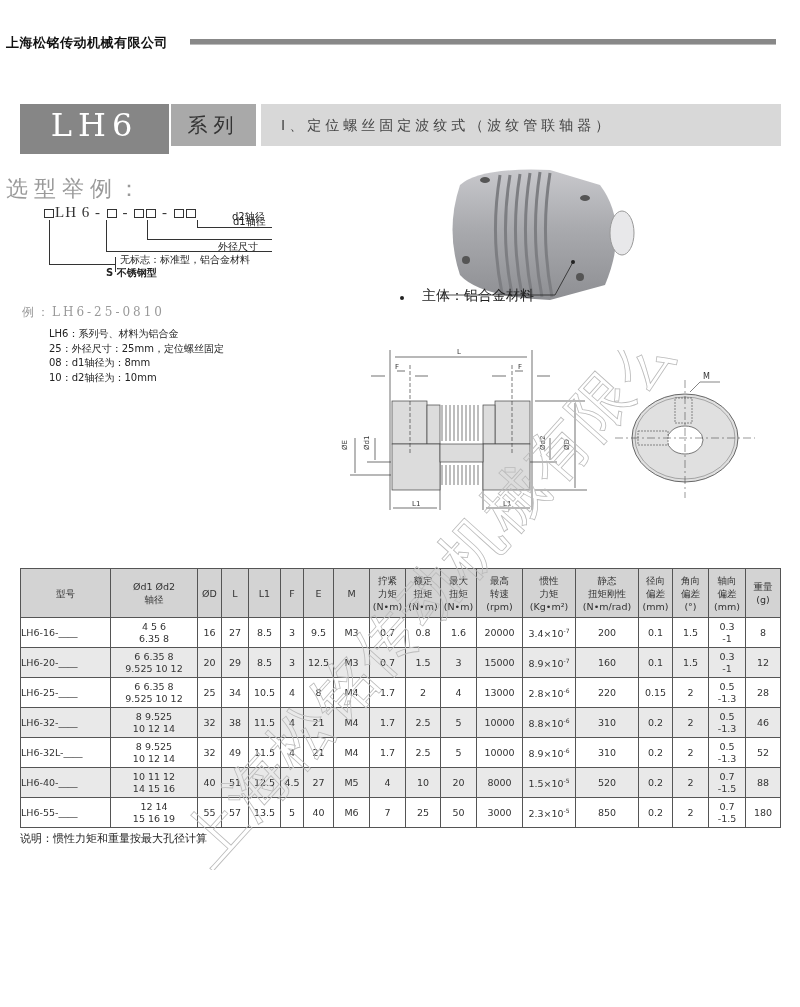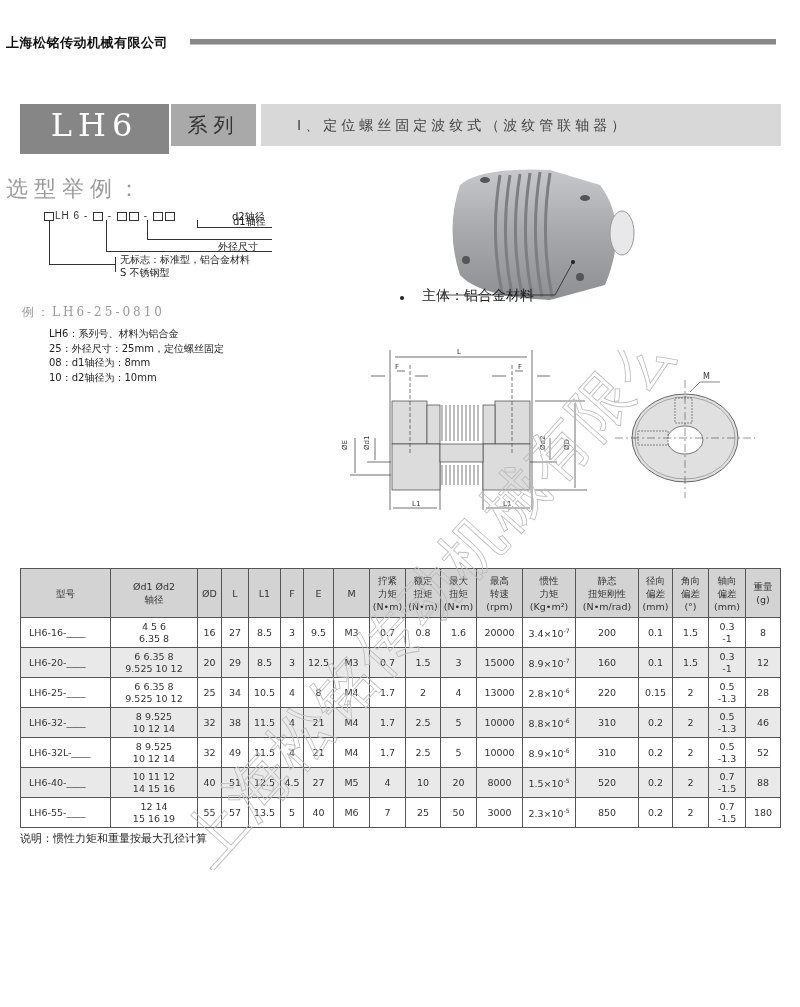--- a/index.html
+++ b/index.html
@@ -11,45 +11,45 @@
   .company { left: 6px; top: 34px; font-size: 13px; font-weight: bold; color: #111; letter-spacing: 0.5px; }
   .company-rule { left: 190px; top: 39px; width: 586px; height: 5px; background: #888; border-bottom: 1px solid #bbb; }
 
   
   .title-model { left: 20px; top: 104px; width: 149px; height: 50px; background: #868686;
                  color: #fff; font-family: "DejaVu Serif", "Liberation Serif", serif; font-size: 32px;
                  letter-spacing: 6px; text-align: center; line-height: 42px; }
   .title-series { left: 171px; top: 104px; width: 85px; height: 42px; background: #a9a9a9;
                   color: #333; font-size: 20px; letter-spacing: 6px; text-align: center; line-height: 42px; }
   .title-desc { left: 261px; top: 104px; width: 520px; height: 42px; background: #d8d8d8;
-                color: #444; font-size: 14px; letter-spacing: 4px; line-height: 42px; padding-left: 36px; box-sizing: border-box; }
+                color: #444; font-size: 14px; letter-spacing: 4px; line-height: 42px; padding-left: 20px; box-sizing: border-box; }
 
   
   .sel-heading { left: 6px; top: 174px; font-size: 22px; color: #9a9a9a; letter-spacing: 6px; font-family: "DejaVu Serif", "Liberation Serif", serif; }
-  .code-line { left: 43px; top: 210px; font-size: 10px; color: #333; font-family: Liberation Sans, sans-serif; letter-spacing: 1px; }
+  .code-line { left: 43px; top: 204px; font-size: 15px; color: #333; font-family: Liberation Serif, serif; letter-spacing: 1px; }
   .box { display: inline-block; width: 8px; height: 7px; border: 1px solid #333; vertical-align: middle; margin: 0 1px; }
   .lbl { font-size: 10px; color: #222; }
   .hline { background: #333; height: 1px; }
   .vline { background: #333; width: 1px; }
 
   .example-title { left: 22px; top: 304px; font-size: 12px; color: #999; letter-spacing: 3px; font-family: "DejaVu Serif", "Liberation Serif", serif; }
   .example-lines { left: 49px; top: 327px; font-size: 10px; line-height: 14.5px; color: #222; }
 
   
   .product { left: 440px; top: 165px; width: 200px; height: 140px; }
   .product-caption { left: 422px; top: 287px; font-size: 14px; color: #222; }
 
   
   table.spec { position: absolute; left: 20px; top: 568px; border-collapse: collapse;
                font-size: 9.5px; color: #333; table-layout: fixed; }
   table.spec th, table.spec td { border: 1px solid #555; text-align: center; vertical-align: middle; padding: 0; }
   table.spec th { background: #d3d3d3; font-weight: normal; height: 48px; line-height: 13px; font-size: 9.5px; }
   table.spec td { height: 29px; line-height: 12px; }
   table.spec tr.shade td { background: #e9e9e9; }
-  table.spec td.model { text-align: left; padding-left: 8px; }
+  table.spec td.model { text-align: left; }
   sup { font-size: 6px; }
 
   .note { left: 20px; top: 831px; font-size: 11px; color: #222; }
 
   .watermark { left: 190px; top: 350px; width: 520px; height: 520px; pointer-events: none; }
 </style>
 </head>
 <body>
 
 <div class="abs company">上海松铭传动机械有限公司</div>
@@ -77,21 +77,21 @@
 <div class="abs lbl" style="left:233px; top:215px;text-align:right;">d1轴径</div>
 <div class="abs vline" style="left:147px; top:220px; height:19px;"></div>
 <div class="abs hline" style="left:147px; top:239px; width:125px;"></div>
 <div class="abs lbl" style="left:218px; top:240px;text-align:right;">外径尺寸</div>
 <div class="abs vline" style="left:106px; top:220px; height:31px;"></div>
 <div class="abs hline" style="left:106px; top:251px; width:166px;"></div>
 <div class="abs lbl" style="left:120px; top:253px;">无标志：标准型，铝合金材料</div>
 <div class="abs vline" style="left:49px; top:220px; height:44px;"></div>
 <div class="abs hline" style="left:49px; top:264px; width:66px;"></div>
 <div class="abs vline" style="left:115px; top:257px; height:15px;"></div>
-<div class="abs lbl" style="left:120px; top:266px;">S 不锈钢型</div>
+<div class="abs lbl" style="left:106px; top:266px;font-weight:bold;">S 不锈钢型</div>
 
 <div class="abs example-title">例：LH6-25-0810</div>
 <div class="abs example-lines">
   <div>LH6：系列号、材料为铝合金</div>
   <div>25：外径尺寸：25mm，定位螺丝固定</div>
   <div>08：d1轴径为：8mm</div>
   <div>10：d2轴径为：10mm</div>
 </div>
 
 <svg class="abs product" viewBox="0 0 200 140">

